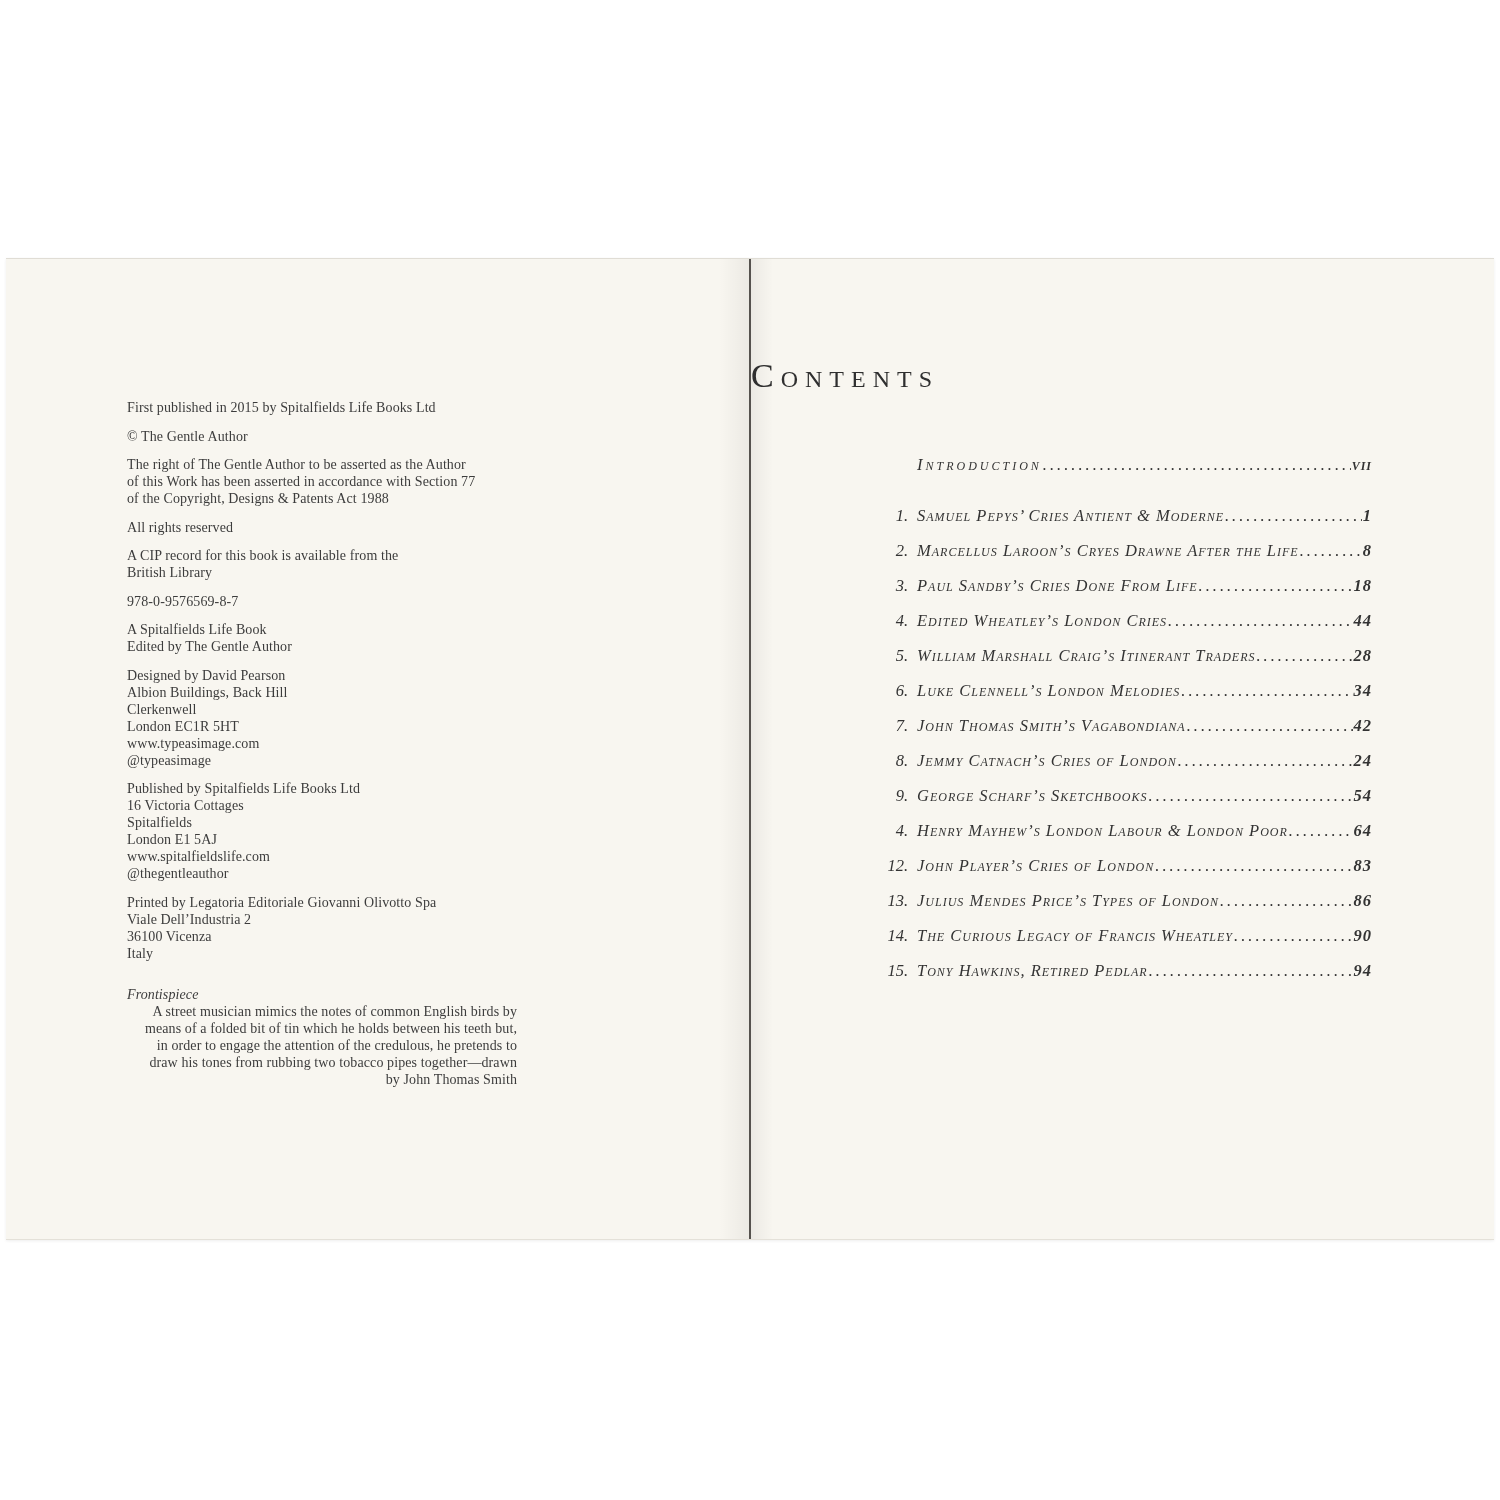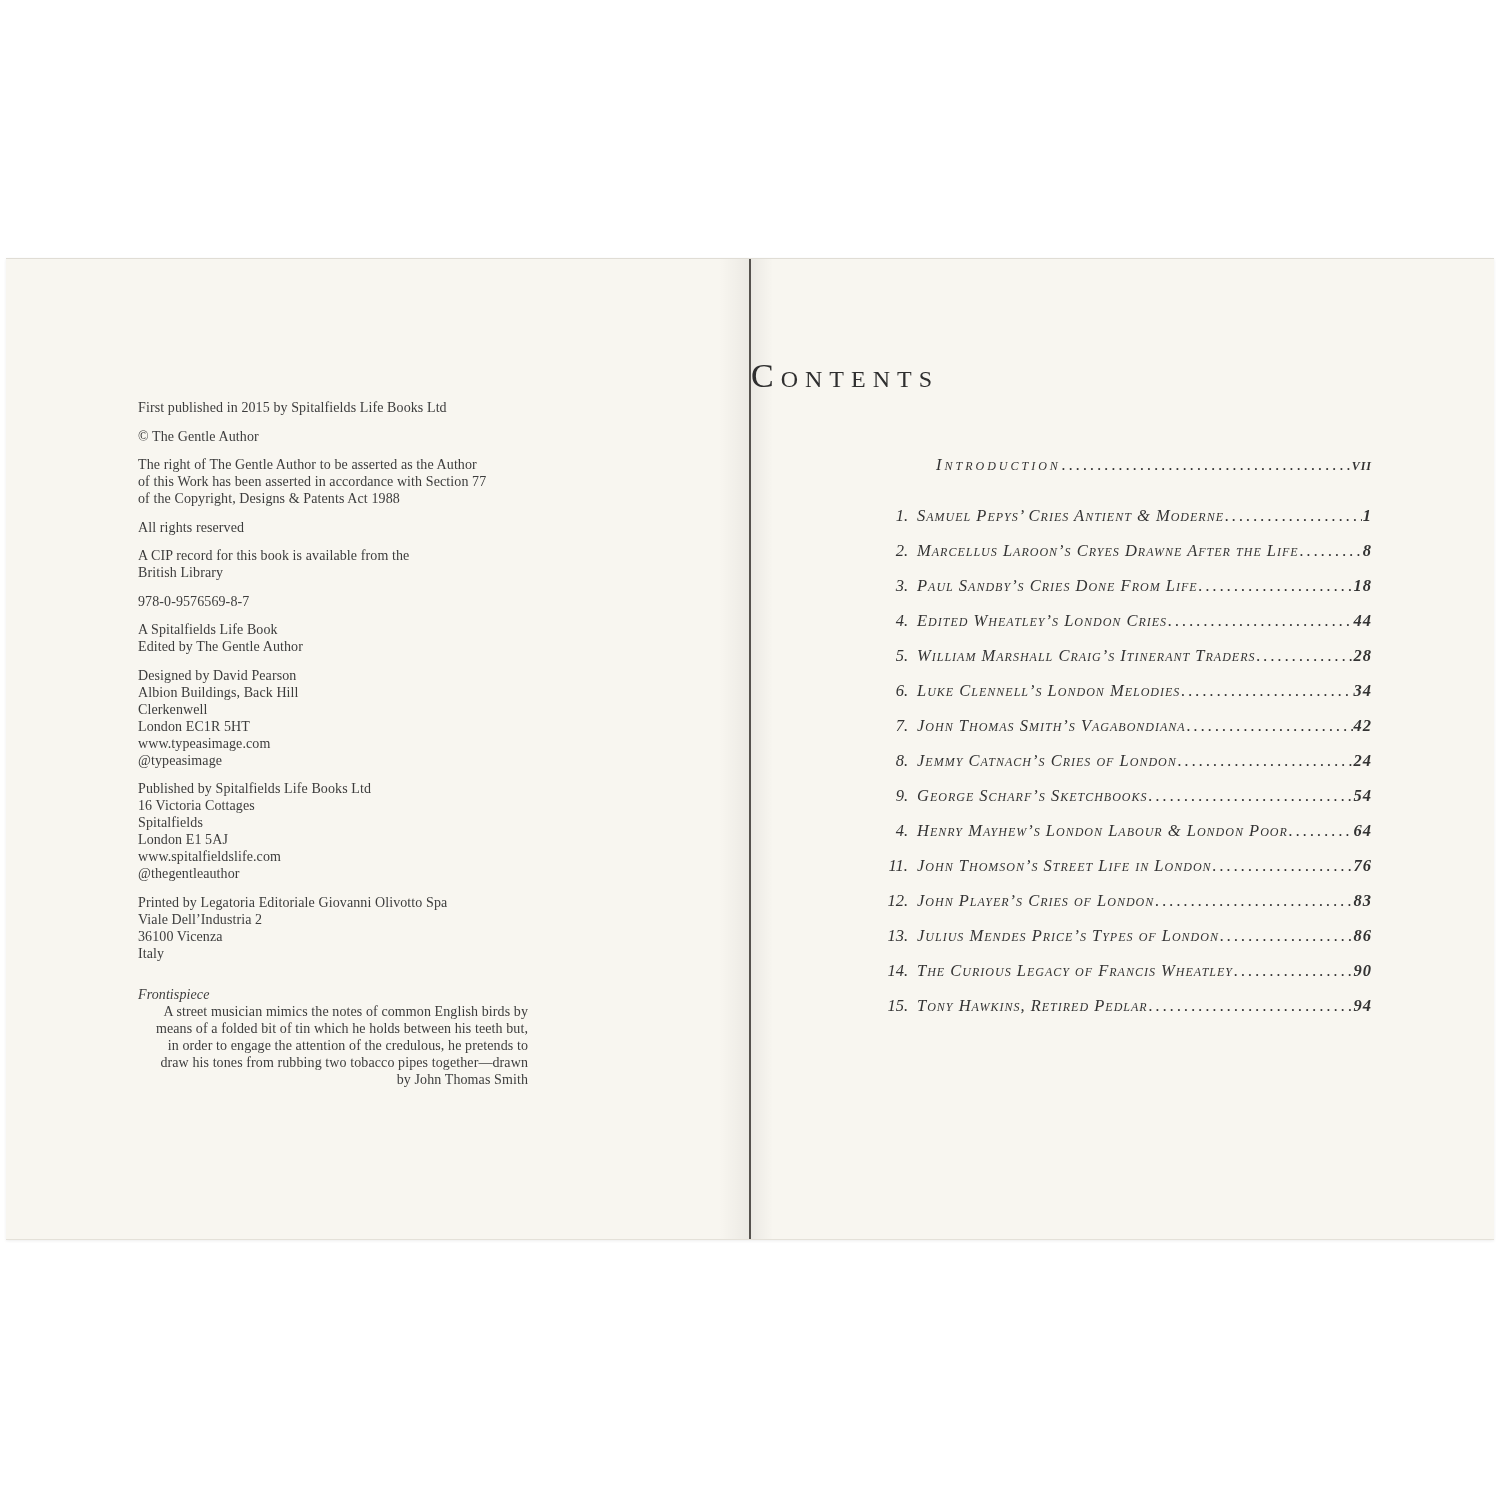--- a/index.html
+++ b/index.html
@@ -42,21 +42,21 @@
   }
   .gutter {
     flex: 0 0 2px;
     width: 2px;
     height: 100%;
     background: #55524e;
   }
   
   .colophon {
     position: absolute;
-    left: 132px;
+    left: 121px;
     top: 140px;
     width: 390px;
     font-size: 14px;
     line-height: 17px;
     color: #3c3c3c;
     letter-spacing: 0.1px;
   }
   .colophon p {
     margin: 0 0 11.5px 0;
     white-space: pre-line;
@@ -106,21 +106,20 @@
     padding-right: 9px;
     font-variant: normal;
   }
   .toc-title {
     flex: 0 0 auto;
     letter-spacing: 1px;
     white-space: nowrap;
   }
   .toc-intro .toc-title {
     letter-spacing: 3px;
-    margin-left: 19px;
   }
   .toc-leader {
     flex: 1 1 auto;
     overflow: hidden;
     white-space: nowrap;
     margin: 0 1px;
   }
   .toc-leader::after {
     content: "................................................................................................";
     letter-spacing: 3px;
@@ -252,26 +251,20 @@
           <span class="toc-page">54</span>
         </div>
 
         <div class="toc-row">
           <span class="toc-num">4.</span>
           <span class="toc-title">Henry Mayhew’s London Labour &amp; London Poor</span>
           <span class="toc-leader"></span>
           <span class="toc-page">64</span>
         </div>
 
-        <div class="toc-row">
-          <span class="toc-num">11.</span>
-          <span class="toc-title">John Thomson’s Street Life in London</span>
-          <span class="toc-leader"></span>
-          <span class="toc-page">76</span>
-        </div>
 
         <div class="toc-row">
           <span class="toc-num">12.</span>
           <span class="toc-title">John Player’s Cries of London</span>
           <span class="toc-leader"></span>
           <span class="toc-page">83</span>
         </div>
 
         <div class="toc-row">
           <span class="toc-num">13.</span>

